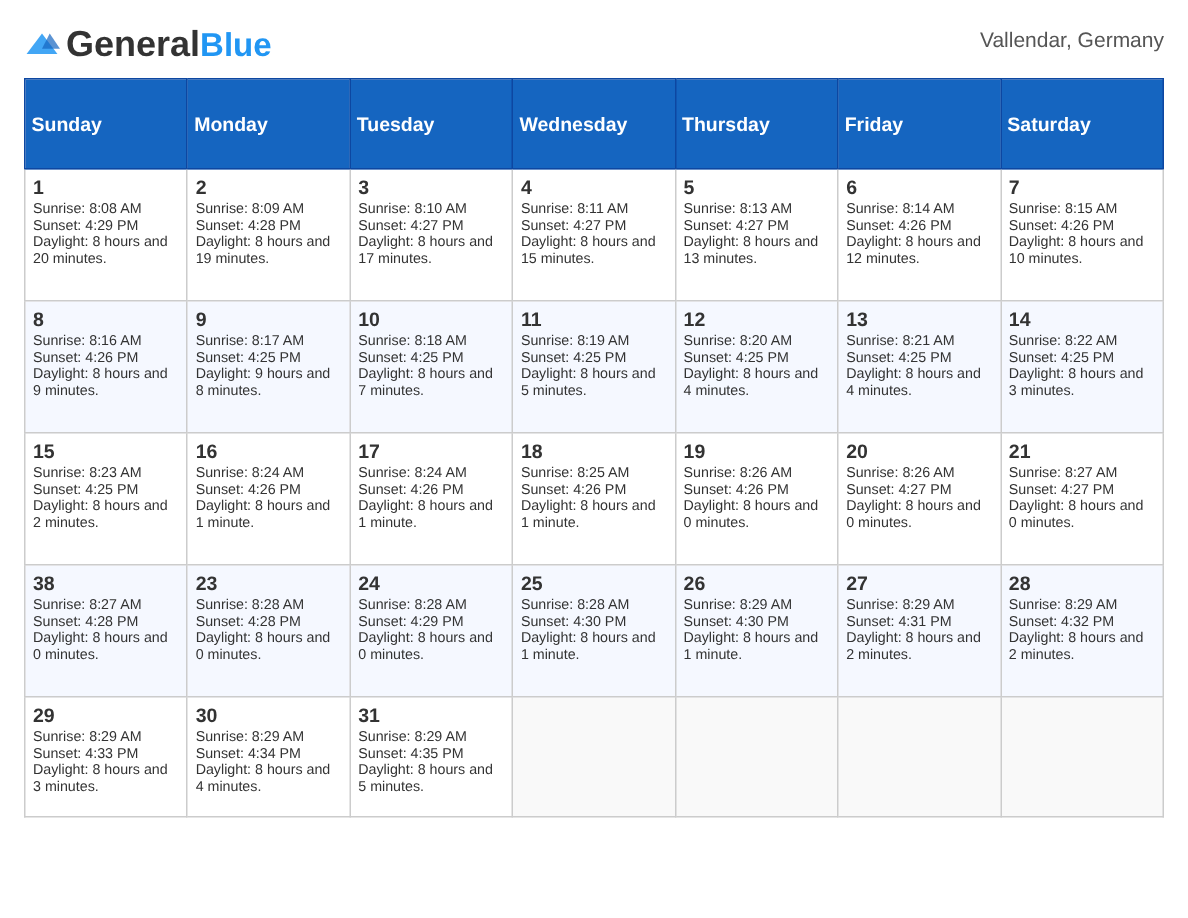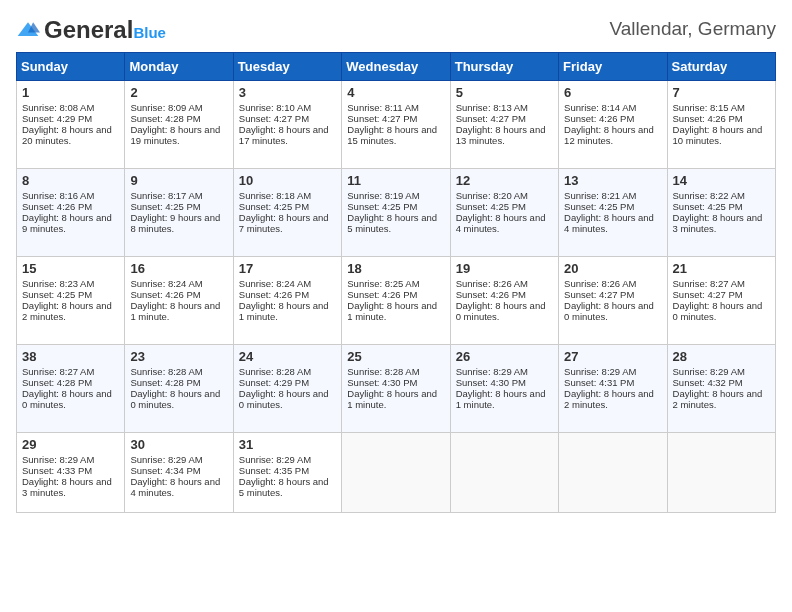--- a/index.html
+++ b/index.html
@@ -15,39 +15,39 @@
       justify-content: space-between;
       align-items: flex-start;
       margin-bottom: 8px;
     }
     .logo {
       display: flex;
       align-items: center;
       gap: 4px;
     }
     .logo-text-general { font-size: 24px; font-weight: bold; color: #333; }
-    .logo-text-blue { font-size: 15px; font-weight: bold; color: #2196F3; }
+    .logo-text-blue { font-size: 22px; font-weight: bold; color: #2196F3; }
     .logo-icon {
       width: 24px;
       height: 20px;
     }
     .title-section { text-align: right; }
     .month-title { font-size: 36px; color: #333; font-weight: normal; }
-    .location { font-size: 19px; color: #555; margin-top: 2px; }
+    .location { font-size: 14px; color: #555; margin-top: 2px; }
     .calendar {
       width: 100%;
       border-collapse: collapse;
       table-layout: fixed;
     }
     .calendar th {
       background-color: #1565C0;
       color: #fff;
       font-size: 13px;
       font-weight: bold;
-      padding: 6px 4px;
+      padding: 22px 4px;
       text-align: left;
       border: 1px solid #0d47a1;
     }
     .calendar td {
       vertical-align: top;
       border: 1px solid #ccc;
       padding: 4px 5px;
       font-size: 9.5px;
       color: #333;
       height: 88px;

